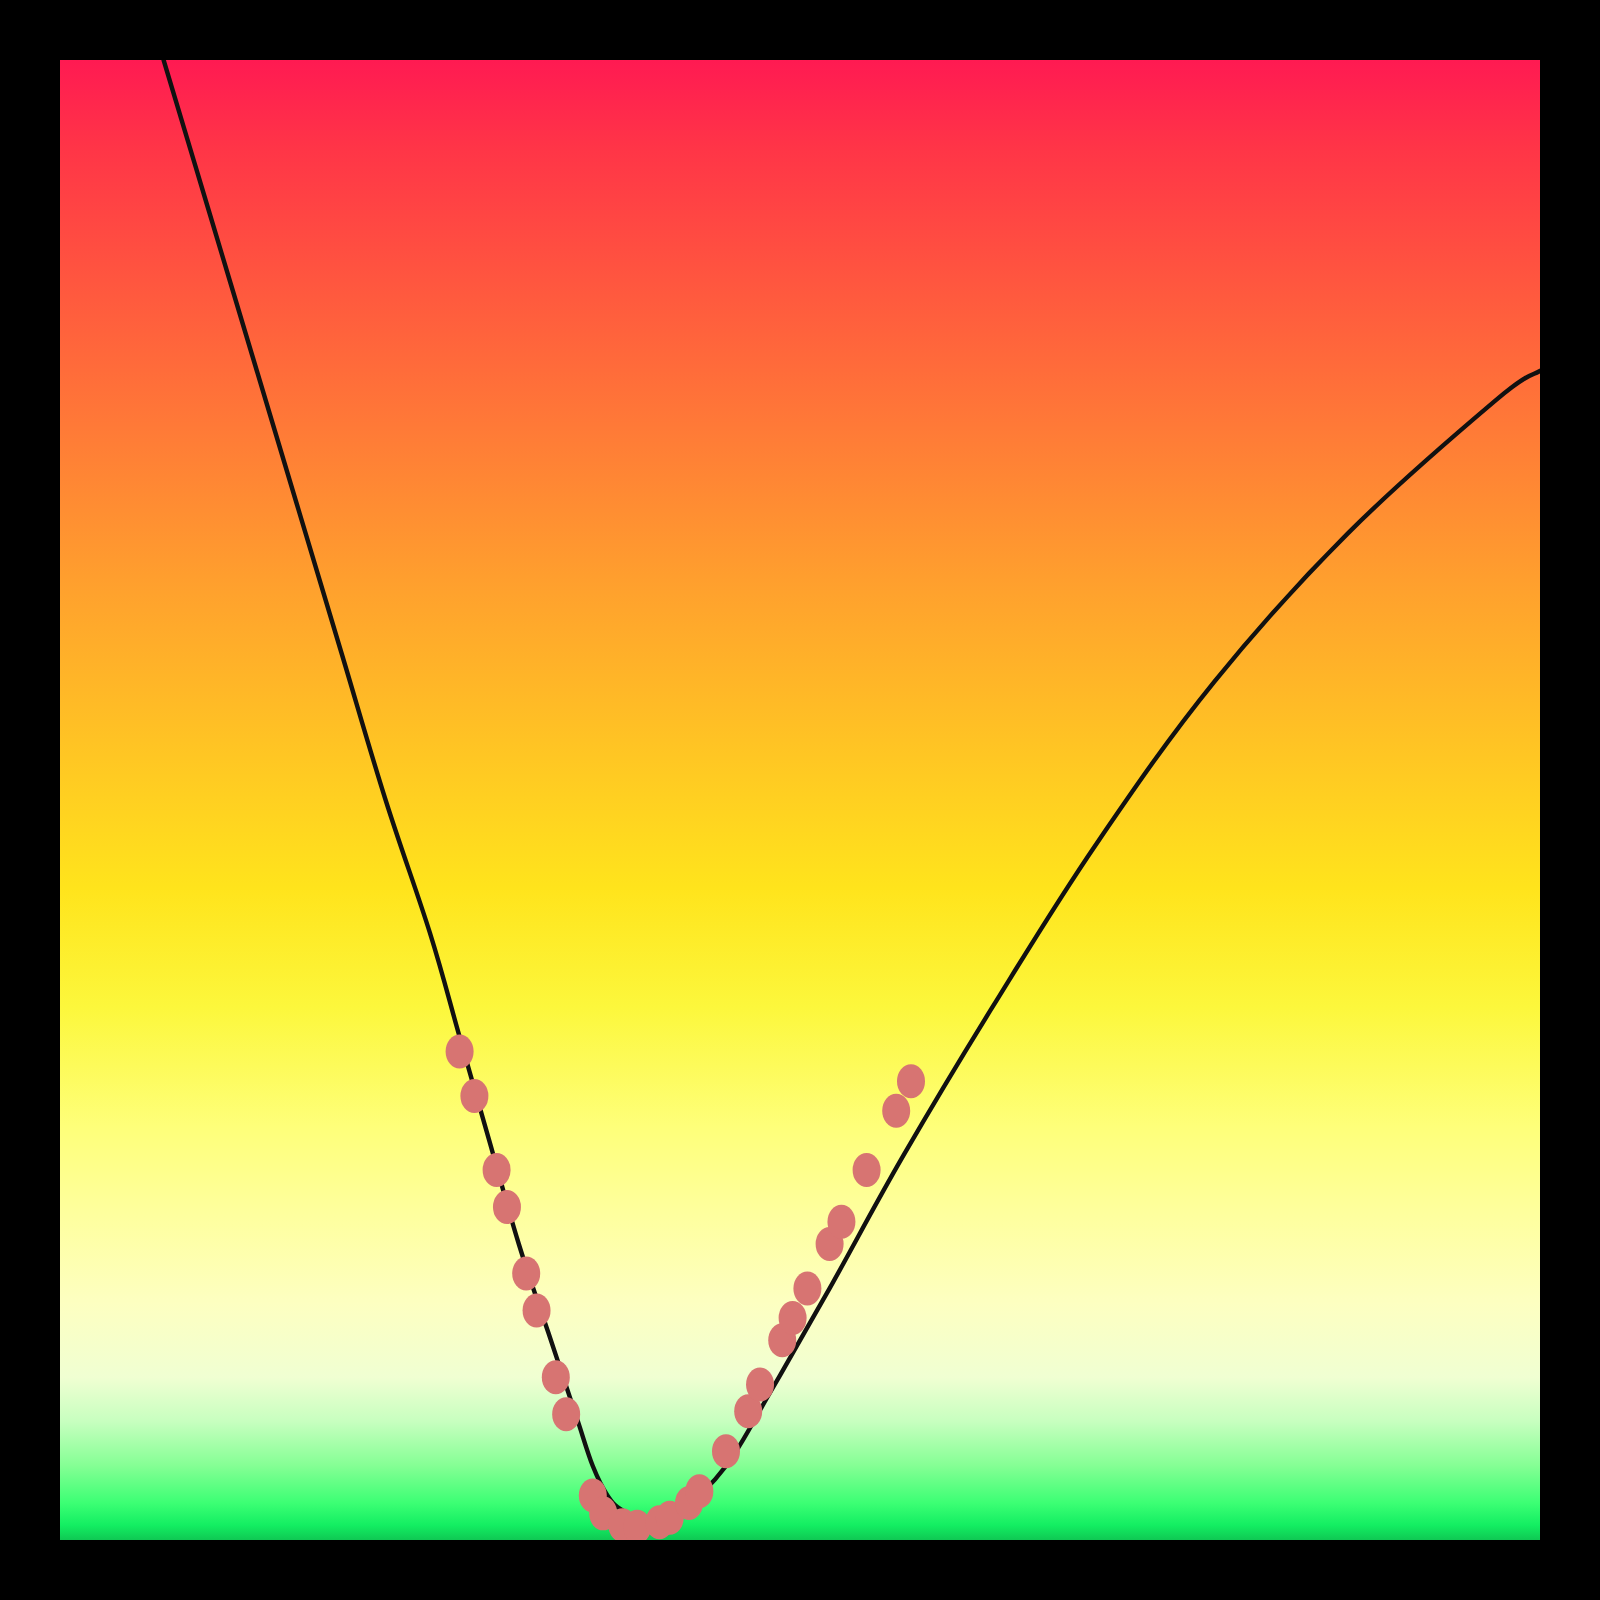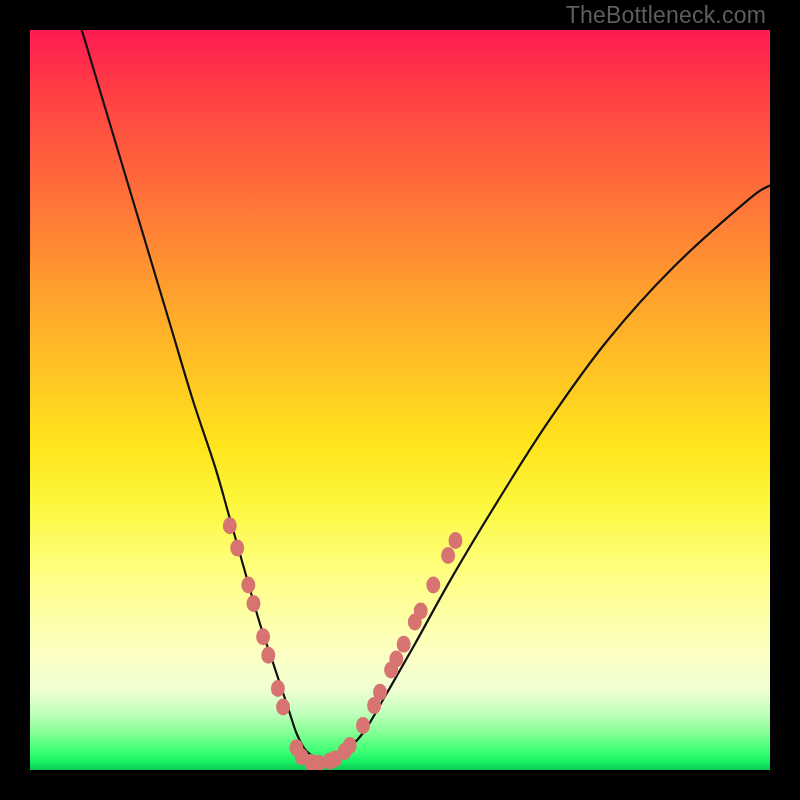--- a/index.html
+++ b/index.html
@@ -60,21 +60,20 @@
     height: 740px;
   }
   .bead {
     fill: #d77472;
   }
 </style>
 </head>
 <body>
 
 <div class="frame">
-  <div class="watermark">TheBottleneck.com</div>
   <div class="plot-area">
     <svg class="curve" viewBox="0 0 740 740" preserveAspectRatio="none">
       <path id="curve-path" fill="none" stroke="#111111" stroke-width="2.2" stroke-linecap="round" d="M 51.80 0.00 C 55.80 13.32, 66.01 47.36, 74.00 74.00 C 81.99 100.64, 88.21 121.36, 96.20 148.00 C 104.19 174.64, 110.41 195.36, 118.40 222.00 C 126.39 248.64, 132.61 269.36, 140.60 296.00 C 148.59 322.64, 154.81 344.69, 162.80 370.00 C 170.79 395.31, 178.34 415.29, 185.00 436.60 C 191.66 457.91, 194.47 469.75, 199.80 488.40 C 205.13 507.05, 209.27 521.55, 214.60 540.20 C 219.93 558.85, 224.07 574.68, 229.40 592.00 C 234.73 609.32, 240.20 624.41, 244.20 636.40 C 248.20 648.39, 248.94 650.61, 251.60 658.60 C 254.26 666.59, 256.34 672.81, 259.00 680.80 C 261.66 688.79, 263.74 696.34, 266.40 703.00 C 269.06 709.66, 271.14 713.80, 273.80 717.80 C 276.46 721.80, 277.20 722.54, 281.20 725.20 C 285.20 727.86, 290.67 732.60, 296.00 732.60 C 301.33 732.60, 304.14 730.53, 310.80 725.20 C 317.46 719.87, 325.01 713.66, 333.00 703.00 C 340.99 692.34, 345.88 681.98, 355.20 666.00 C 364.52 650.02, 372.81 635.51, 384.80 614.20 C 396.79 592.89, 407.15 572.91, 421.80 547.60 C 436.45 522.29, 448.88 501.57, 466.20 473.60 C 483.52 445.63, 498.02 421.50, 518.00 392.20 C 537.98 362.90, 554.56 338.77, 577.20 310.80 C 599.84 282.83, 618.49 262.11, 643.80 236.80 C 669.11 211.49, 700.48 184.85, 717.80 170.20 C 735.12 155.55, 736.00 158.06, 740.00 155.40"></path>
       <g id="beads">
           <ellipse cx="199.80" cy="495.80" rx="7" ry="8.5" class="bead"></ellipse>
           <ellipse cx="207.20" cy="518.00" rx="7" ry="8.5" class="bead"></ellipse>
           <ellipse cx="218.30" cy="555.00" rx="7" ry="8.5" class="bead"></ellipse>
           <ellipse cx="223.48" cy="573.50" rx="7" ry="8.5" class="bead"></ellipse>
           <ellipse cx="233.10" cy="606.80" rx="7" ry="8.5" class="bead"></ellipse>
           <ellipse cx="238.28" cy="625.30" rx="7" ry="8.5" class="bead"></ellipse>

